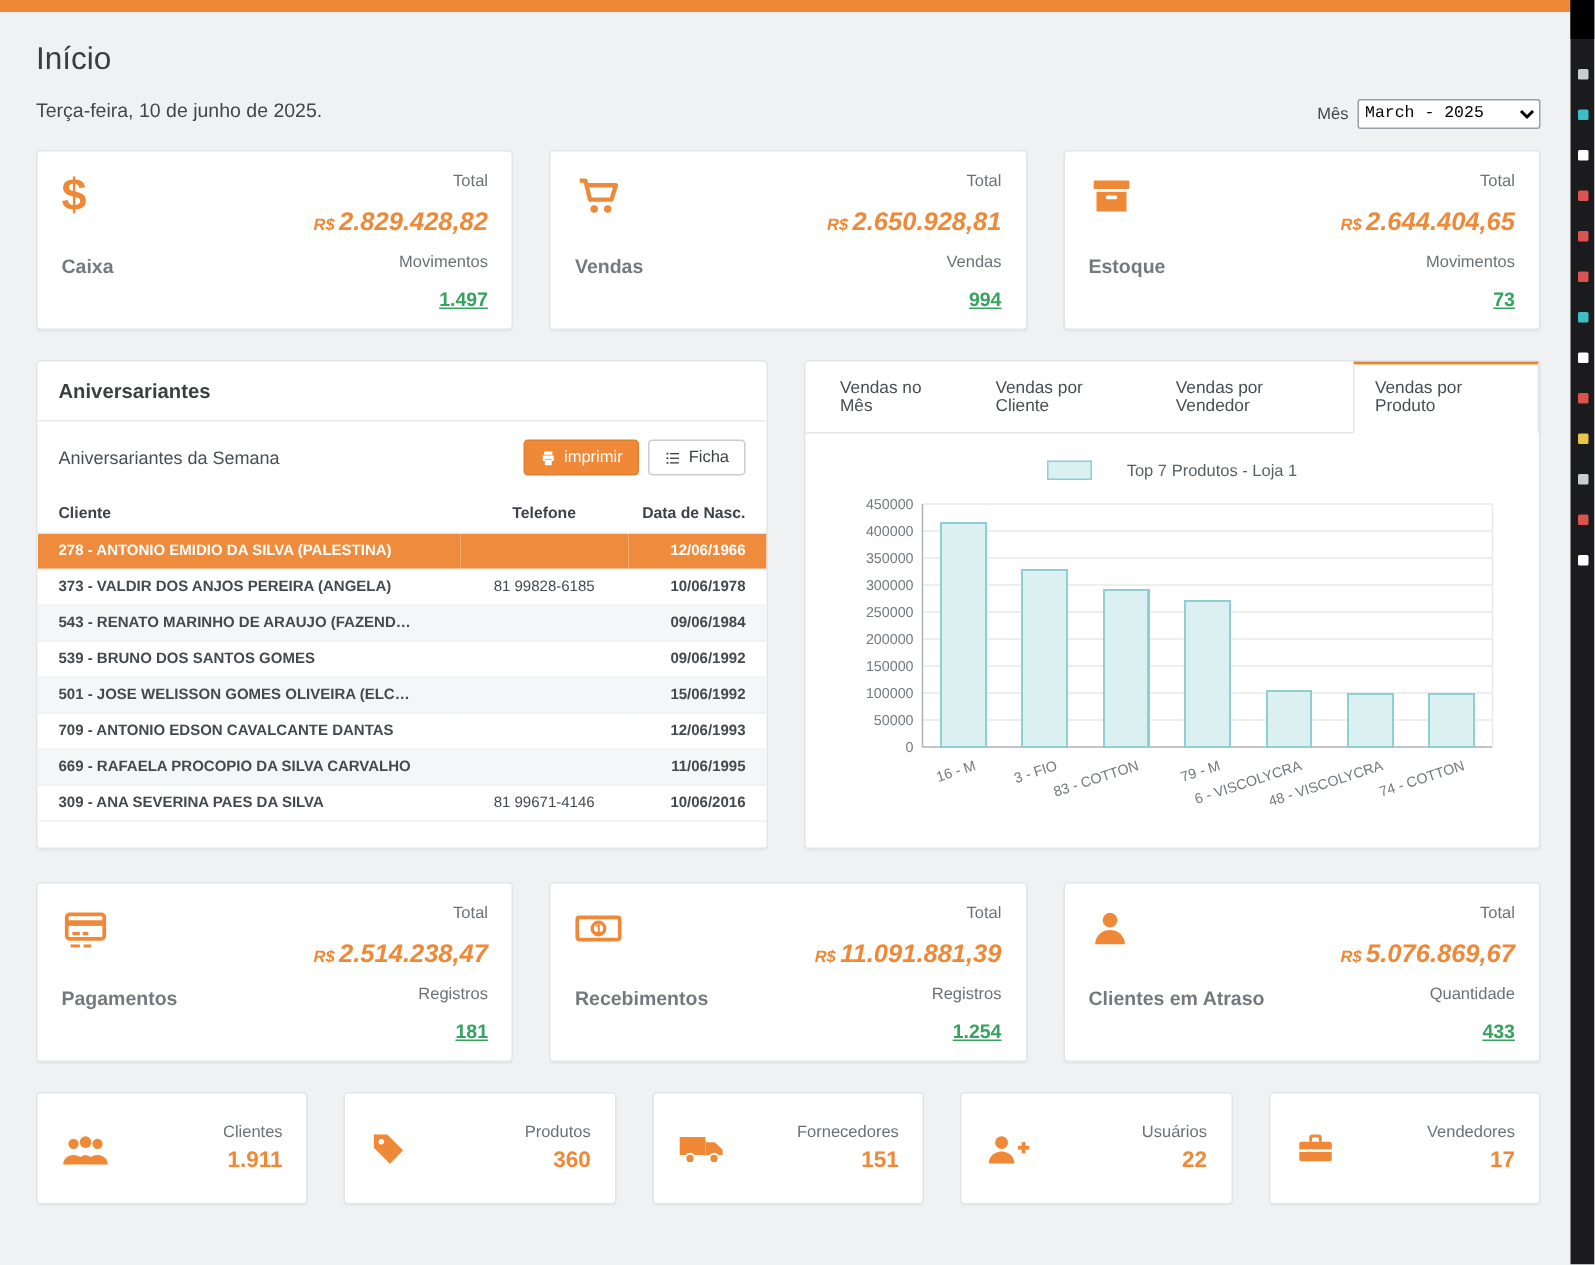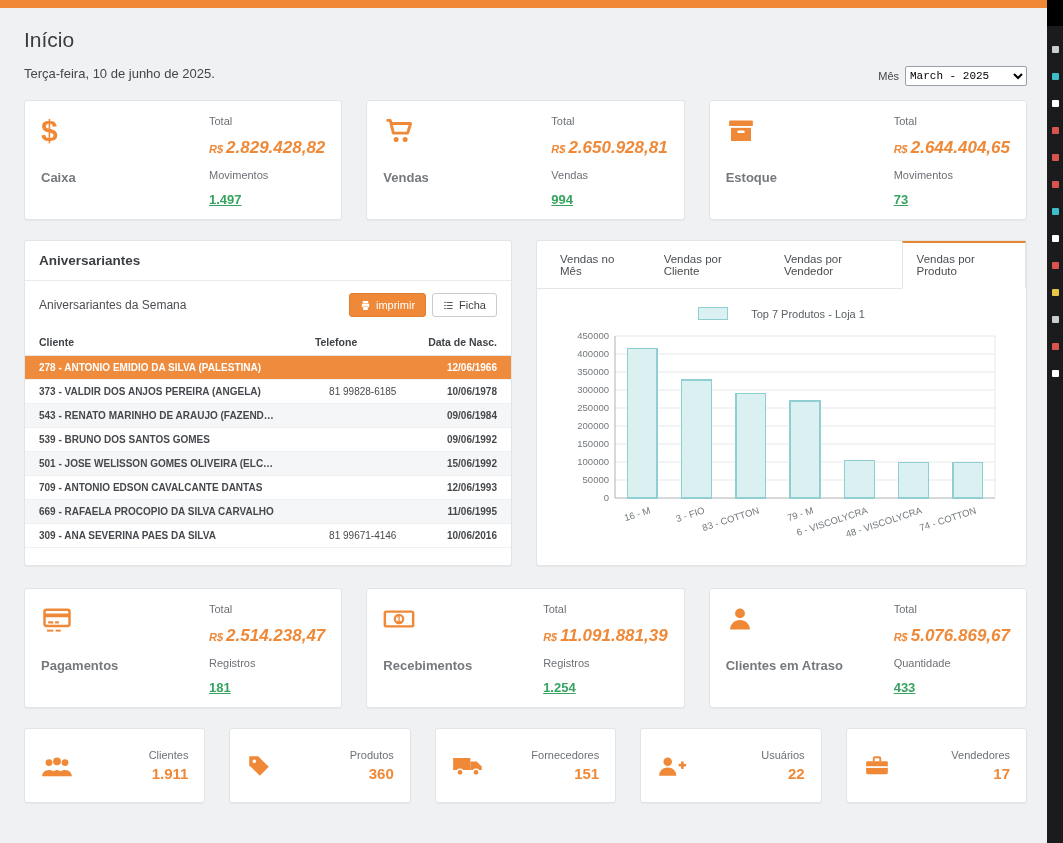--- a/index.html
+++ b/index.html
@@ -36,40 +36,40 @@
   .month-picker select { font-size: 11px; font-family: Liberation Mono, monospace; width: 122px; height: 20px; border: 1px solid #9aa0a6; border-radius: 2px; background: #fff; }
 
   .card { background: #fff; border: 1px solid #e2e5e8; border-radius: 3px; box-shadow: 0 1px 1px rgba(0,0,0,.04); }
 
   .cards-row { display: flex; gap: 24px; margin-bottom: 20px; }
   .stat-card { flex: 1; height: 120px; padding: 14px 16px 12px; display: flex; justify-content: space-between; }
   .stat-left { display: flex; flex-direction: column; justify-content: space-between; padding-bottom: 22px; }
   .stat-icon { width: 34px; height: 32px; display: flex; align-items: center; }
   .dollar-glyph { font-size: 30px; font-weight: 700; color: #ef8937; line-height: 30px; }
   .stat-label { font-size: 13px; font-weight: 700; color: #75797e; }
-  .stat-right { display: flex; flex-direction: column; justify-content: space-between; text-align: left; }
+  .stat-right { display: flex; flex-direction: column; justify-content: space-between; text-align: right; }
   .muted { font-size: 11px; color: #6c7176; }
   .amount { font-size: 17px; font-weight: 700; color: #ef8937; font-style: italic; }
   .amount .cur { font-size: 11px; margin-right: 3px; }
   .count { font-size: 13px; font-weight: 700; color: #36a35f; text-decoration: underline; }
 
   .middle-row { display: flex; gap: 24px; margin-bottom: 22px; }
   .birthday-card { width: 488px; height: 326px; overflow: hidden; }
   .bd-header { padding: 12px 14px; font-size: 13.5px; font-weight: 700; color: #3c3f42; border-bottom: 1px solid #e8eaec; }
   .bd-subrow { display: flex; justify-content: space-between; align-items: center; padding: 12px 14px 14px; }
   .bd-subtitle { font-size: 12px; color: #4a4e52; }
   .bd-buttons { display: flex; gap: 6px; }
   .btn { display: inline-flex; align-items: center; gap: 5px; font-size: 11px; font-family: inherit; padding: 5px 10px; border-radius: 3px; cursor: pointer; }
   .btn-orange { background: #ef8937; color: #fff; border: 1px solid #e07f2e; }
   .btn-light { background: #fff; color: #3c3f42; border: 1px solid #c9ccd0; }
 
   table.bd-table { width: 100%; border-collapse: collapse; font-size: 10px; }
   .bd-table th { text-align: left; font-size: 10.5px; color: #3f4347; padding: 5px 8px 7px; border-bottom: 1px solid #e4e6e8; }
   .bd-table th:first-child { padding-left: 14px; width: 58%; }
-  .bd-table th.col-tel { text-align: left; width: 23%; }
+  .bd-table th.col-tel { text-align: center; width: 23%; }
   .bd-table th.col-date { text-align: right; padding-right: 14px; }
   .bd-table td { padding: 6px 8px; border-bottom: 1px solid #eef0f1; color: #45494d; }
   .bd-table td.cliente { font-weight: 700; padding-left: 14px; white-space: nowrap; overflow: hidden; }
   .bd-table td.telefone { text-align: center; }
   .bd-table td.nasc { text-align: right; font-weight: 700; padding-right: 14px; }
   .bd-table tbody tr:nth-child(odd) { background: #f5f6f7; }
   .bd-table tbody tr.hl { background: #ef8b3d; }
   .bd-table tbody tr.hl td { color: #fff; }
 
   .sales-card { flex: 1; height: 326px; }

